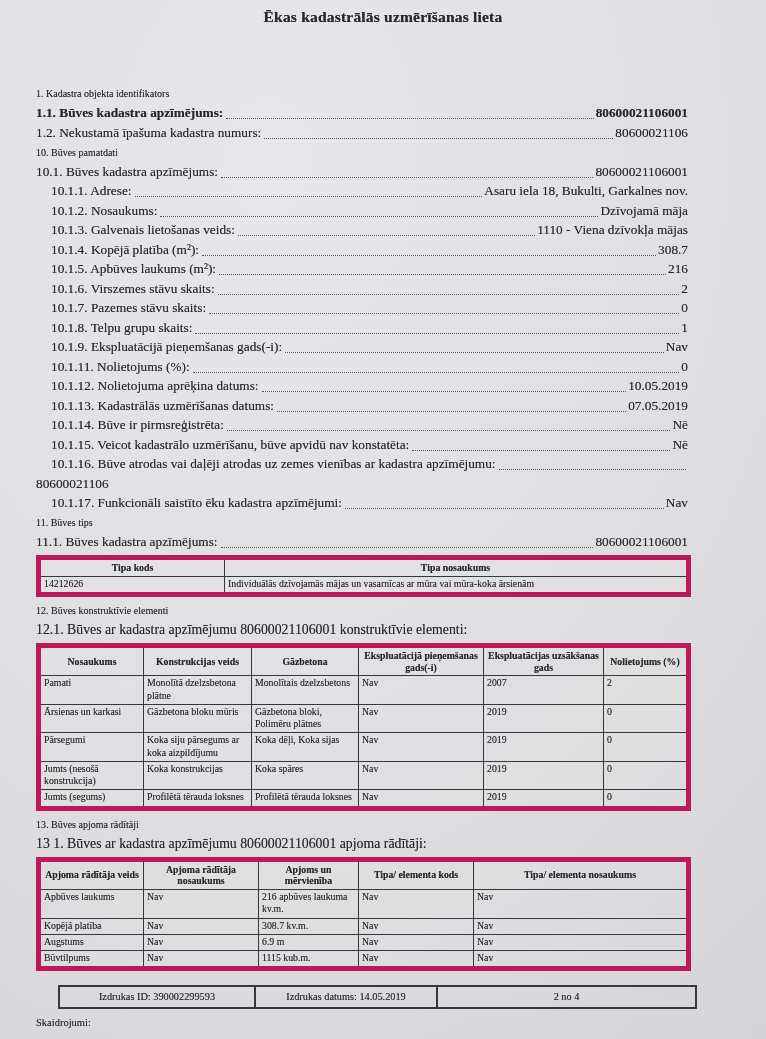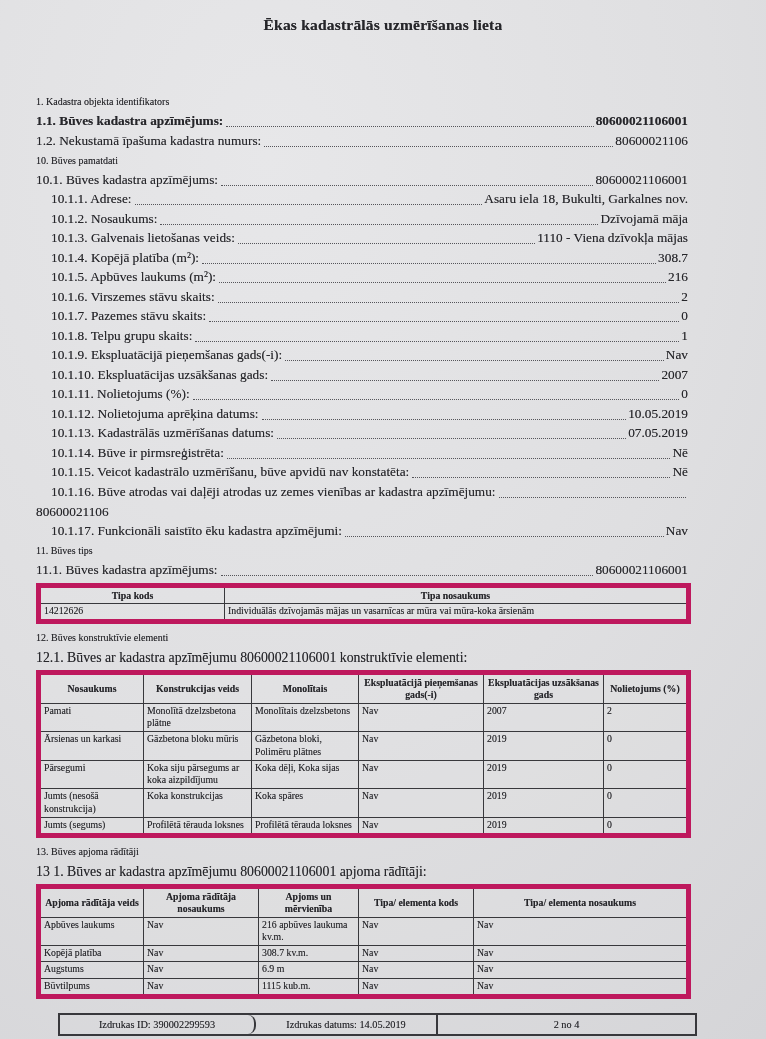--- a/index.html
+++ b/index.html
@@ -4,41 +4,41 @@
 <style>
   html,body{margin:0;padding:0;}
   body{
     width:766px;height:1039px;overflow:hidden;
     background:radial-gradient(130% 130% at 35% 15%, #e7e7e9 0%, #dfdfe1 45%, #d5d5d8 82%, #c9c9cd 100%);
     font-family:"Liberation Serif", serif;
     color:#26262a;
   }
   .sheet{position:absolute;inset:0;}
   .doc-title{
-    padding-top:16px;text-align:center;font-weight:bold;font-size:15.5px;
+    padding-top:8px;text-align:center;font-weight:bold;font-size:15.5px;
     letter-spacing:.2px;text-shadow:0 0 .6px rgba(50,50,55,.6);
   }
   .content{margin:58px 78px 0 36px;font-size:13.3px;text-shadow:0 0 .5px rgba(50,50,55,.5);}
   .h1{height:19.5px;line-height:19.5px;font-weight:normal;font-size:10px;white-space:nowrap;}
   .sub{height:19.5px;line-height:19.5px;font-size:13.8px;white-space:nowrap;}
   .kv{height:19.5px;display:flex;align-items:center;white-space:nowrap;}
   .kv.bold{font-weight:bold;}
   .kv.ind{padding-left:15px;}
   .kv-label{flex:0 0 auto;}
   .kv-dots{flex:1 1 auto;border-bottom:1.5px dotted #55555a;align-self:flex-end;margin:0 2px 4px 3px;min-width:6px;}
   .kv-value{flex:0 0 auto;}
   .kv-wrap{height:19.5px;line-height:19.5px;}
   table{border-collapse:collapse;table-layout:fixed;width:650px;background:rgba(255,255,255,0.06);}
   .tbl{margin:3px 0 4px 0;border:5px solid #be185d;}
   th{border:1px solid #38383c;font-weight:bold;text-align:center;font-size:9.8px;line-height:1.2;padding:2px 2px;vertical-align:middle;}
   td{border:1px solid #38383c;font-size:9.8px;line-height:1.25;padding:1px 3px 2px 3px;vertical-align:top;text-align:left;overflow:hidden;}
   .footer-table{display:flex;margin:14px 0 0 22px;width:635px;border:2px solid #38383c;}
   .fcell{border-right:2px solid #38383c;text-align:center;font-size:10.3px;line-height:1.2;padding:4px 2px 3px 2px;box-sizing:border-box;}
   .fcell:last-child{border-right:none;}
-  .f1{width:196px;border-radius:8px;} .f2{width:182px;} .f3{flex:1;}
+  .f1{width:196px;} .f2{width:182px;} .f3{flex:1;}
   .notes{margin-top:7px;font-size:10.5px;line-height:14px;}
 </style>
 </head>
 <body>
 
 <div class="sheet">
   <div class="doc-title">Ēkas kadastrālās uzmērīšanas lieta</div>
 
   <div class="content">
 
@@ -100,25 +100,20 @@
         </div>
         <div class="kv ind">
           <span class="kv-label">10.1.8. Telpu grupu skaits:</span>
           <span class="kv-dots"></span>
           <span class="kv-value">1</span>
         </div>
         <div class="kv ind">
           <span class="kv-label">10.1.9. Ekspluatācijā pieņemšanas gads(-i):</span>
           <span class="kv-dots"></span>
           <span class="kv-value">Nav</span>
-        </div>
-        <div class="kv ind">
-          <span class="kv-label">10.1.10. Ekspluatācijas uzsākšanas gads:</span>
-          <span class="kv-dots"></span>
-          <span class="kv-value">2007</span>
         </div>
         <div class="kv ind">
           <span class="kv-label">10.1.11. Nolietojums (%):</span>
           <span class="kv-dots"></span>
           <span class="kv-value">0</span>
         </div>
         <div class="kv ind">
           <span class="kv-label">10.1.12. Nolietojuma aprēķina datums:</span>
           <span class="kv-dots"></span>
           <span class="kv-value">10.05.2019</span>
@@ -189,21 +184,21 @@
             <col style="width: 108px;">
             <col style="width: 107px;">
             <col style="width: 125px;">
             <col style="width: 120px;">
             <col style="width: 85px;">
           </colgroup>
           <thead>
             <tr>
               <th>Nosaukums</th>
               <th>Konstrukcijas veids</th>
-              <th>Monolītais</th>
+              <th>Gāzbetona</th>
               <th>Ekspluatācijā pieņemšanas gads(-i)</th>
               <th>Ekspluatācijas uzsākšanas gads</th>
               <th>Nolietojums (%)</th>
             </tr>
           </thead>
           <tbody>
             <tr>
               <td>Pamati</td>
               <td>Monolītā dzelzsbetona plātne</td>
               <td>Monolītais dzelzsbetons</td>

